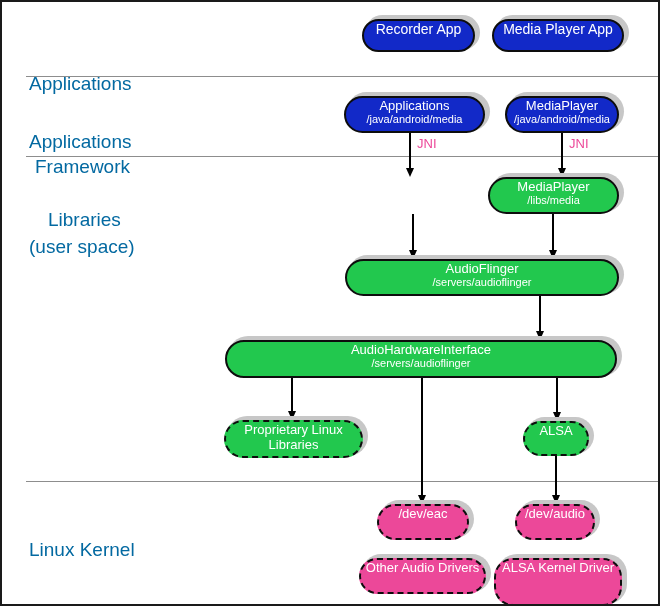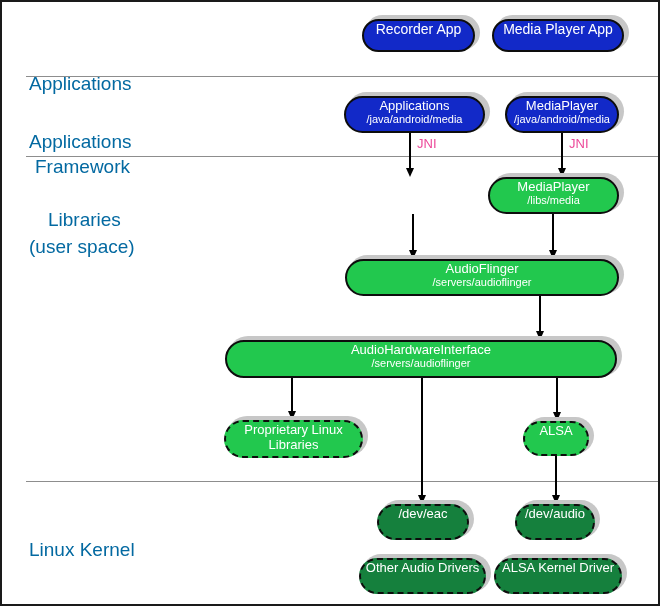--- a/index.html
+++ b/index.html
@@ -32,40 +32,40 @@
     border:2px solid #0d0d0d;
     border-radius:19px;
     color:#ffffff;
     display:flex;flex-direction:column;
     align-items:center;justify-content:flex-start;
     text-align:center;
     box-shadow:4px -3px 0 1px #c7c7c7;
   }
   .blue{background:#1229c8;}
   .green{background:#22c84e;}
-  .red{background:#15803d;}
+  .red{background:#ec4899;}
   .dashed{border-style:dashed;}
   .t{font-size:13px;line-height:15px;}
   .t-lg{font-size:14px;line-height:16px;}
   .sub{font-size:11px;line-height:13px;}
 
   #n-recorder-app        {left:360px;top:17px;width:113px;height:33px;border-radius:17px;}
   #n-media-player-app    {left:490px;top:17px;width:132px;height:33px;border-radius:17px;}
   #n-media-recorder-fw   {left:342px;top:94px;width:141px;height:37px;}
   #n-media-player-fw     {left:503px;top:94px;width:114px;height:37px;}
   #n-media-recorder-lib  {left:341px;top:175px;width:134px;height:37px;}
   #n-media-player-lib    {left:486px;top:175px;width:131px;height:37px;}
   #n-audioflinger        {left:343px;top:257px;width:274px;height:37px;}
   #n-ahi                 {left:223px;top:338px;width:392px;height:38px;}
   #n-proprietary         {left:222px;top:418px;width:139px;height:38px;}
   #n-alsa                {left:521px;top:419px;width:66px;height:35px;}
   #n-dev-eac             {left:375px;top:502px;width:92px;height:36px;}
   #n-dev-audio           {left:513px;top:502px;width:80px;height:36px;}
   #n-other-drivers       {left:357px;top:556px;width:127px;height:36px;}
-  #n-alsa-kernel         {left:492px;top:556px;width:128px;height:36px;}
+  #n-alsa-kernel         {left:492px;top:556px;width:128px;height:48px;}
 
   
   .vline{position:absolute;width:2px;background:#000;}
   .arrow{position:absolute;width:0;height:0;
          border-left:4px solid transparent;border-right:4px solid transparent;
          border-top:9px solid #000;}
   .jni{position:absolute;color:#ec4899;font-size:13px;}
   #jni1{left:415px;top:134px;}
   #jni2{left:567px;top:134px;}
 </style>

